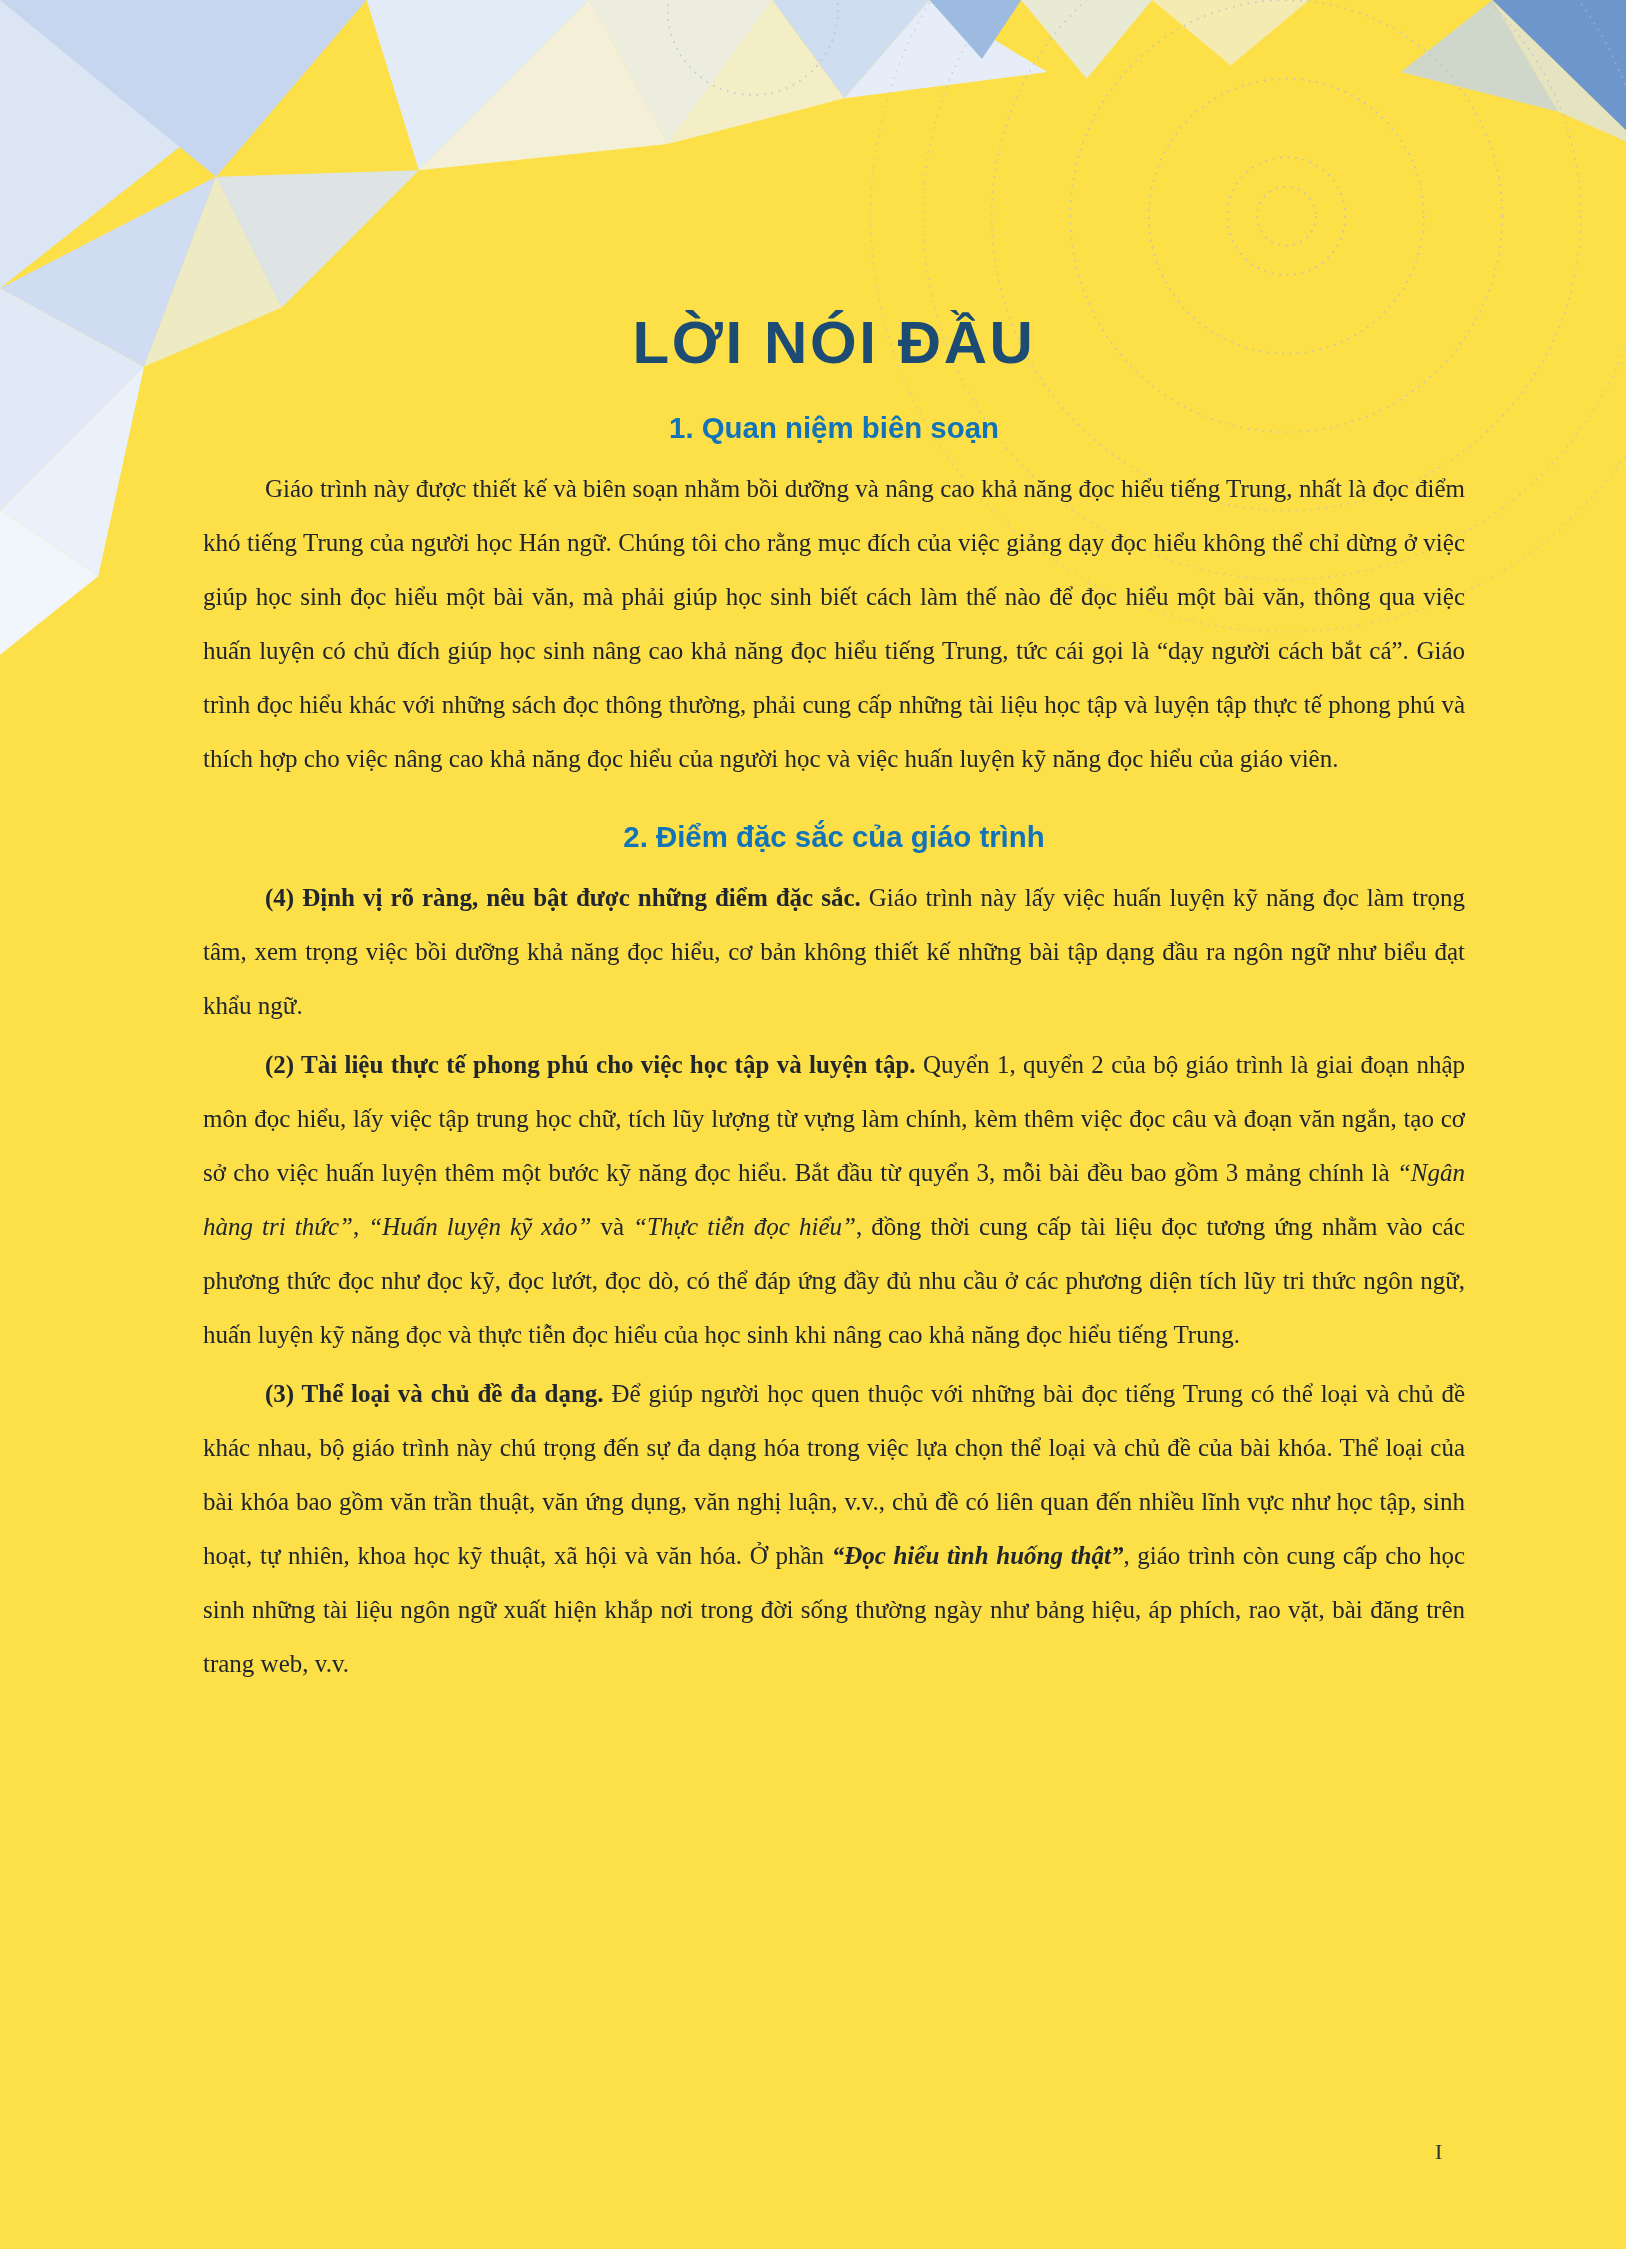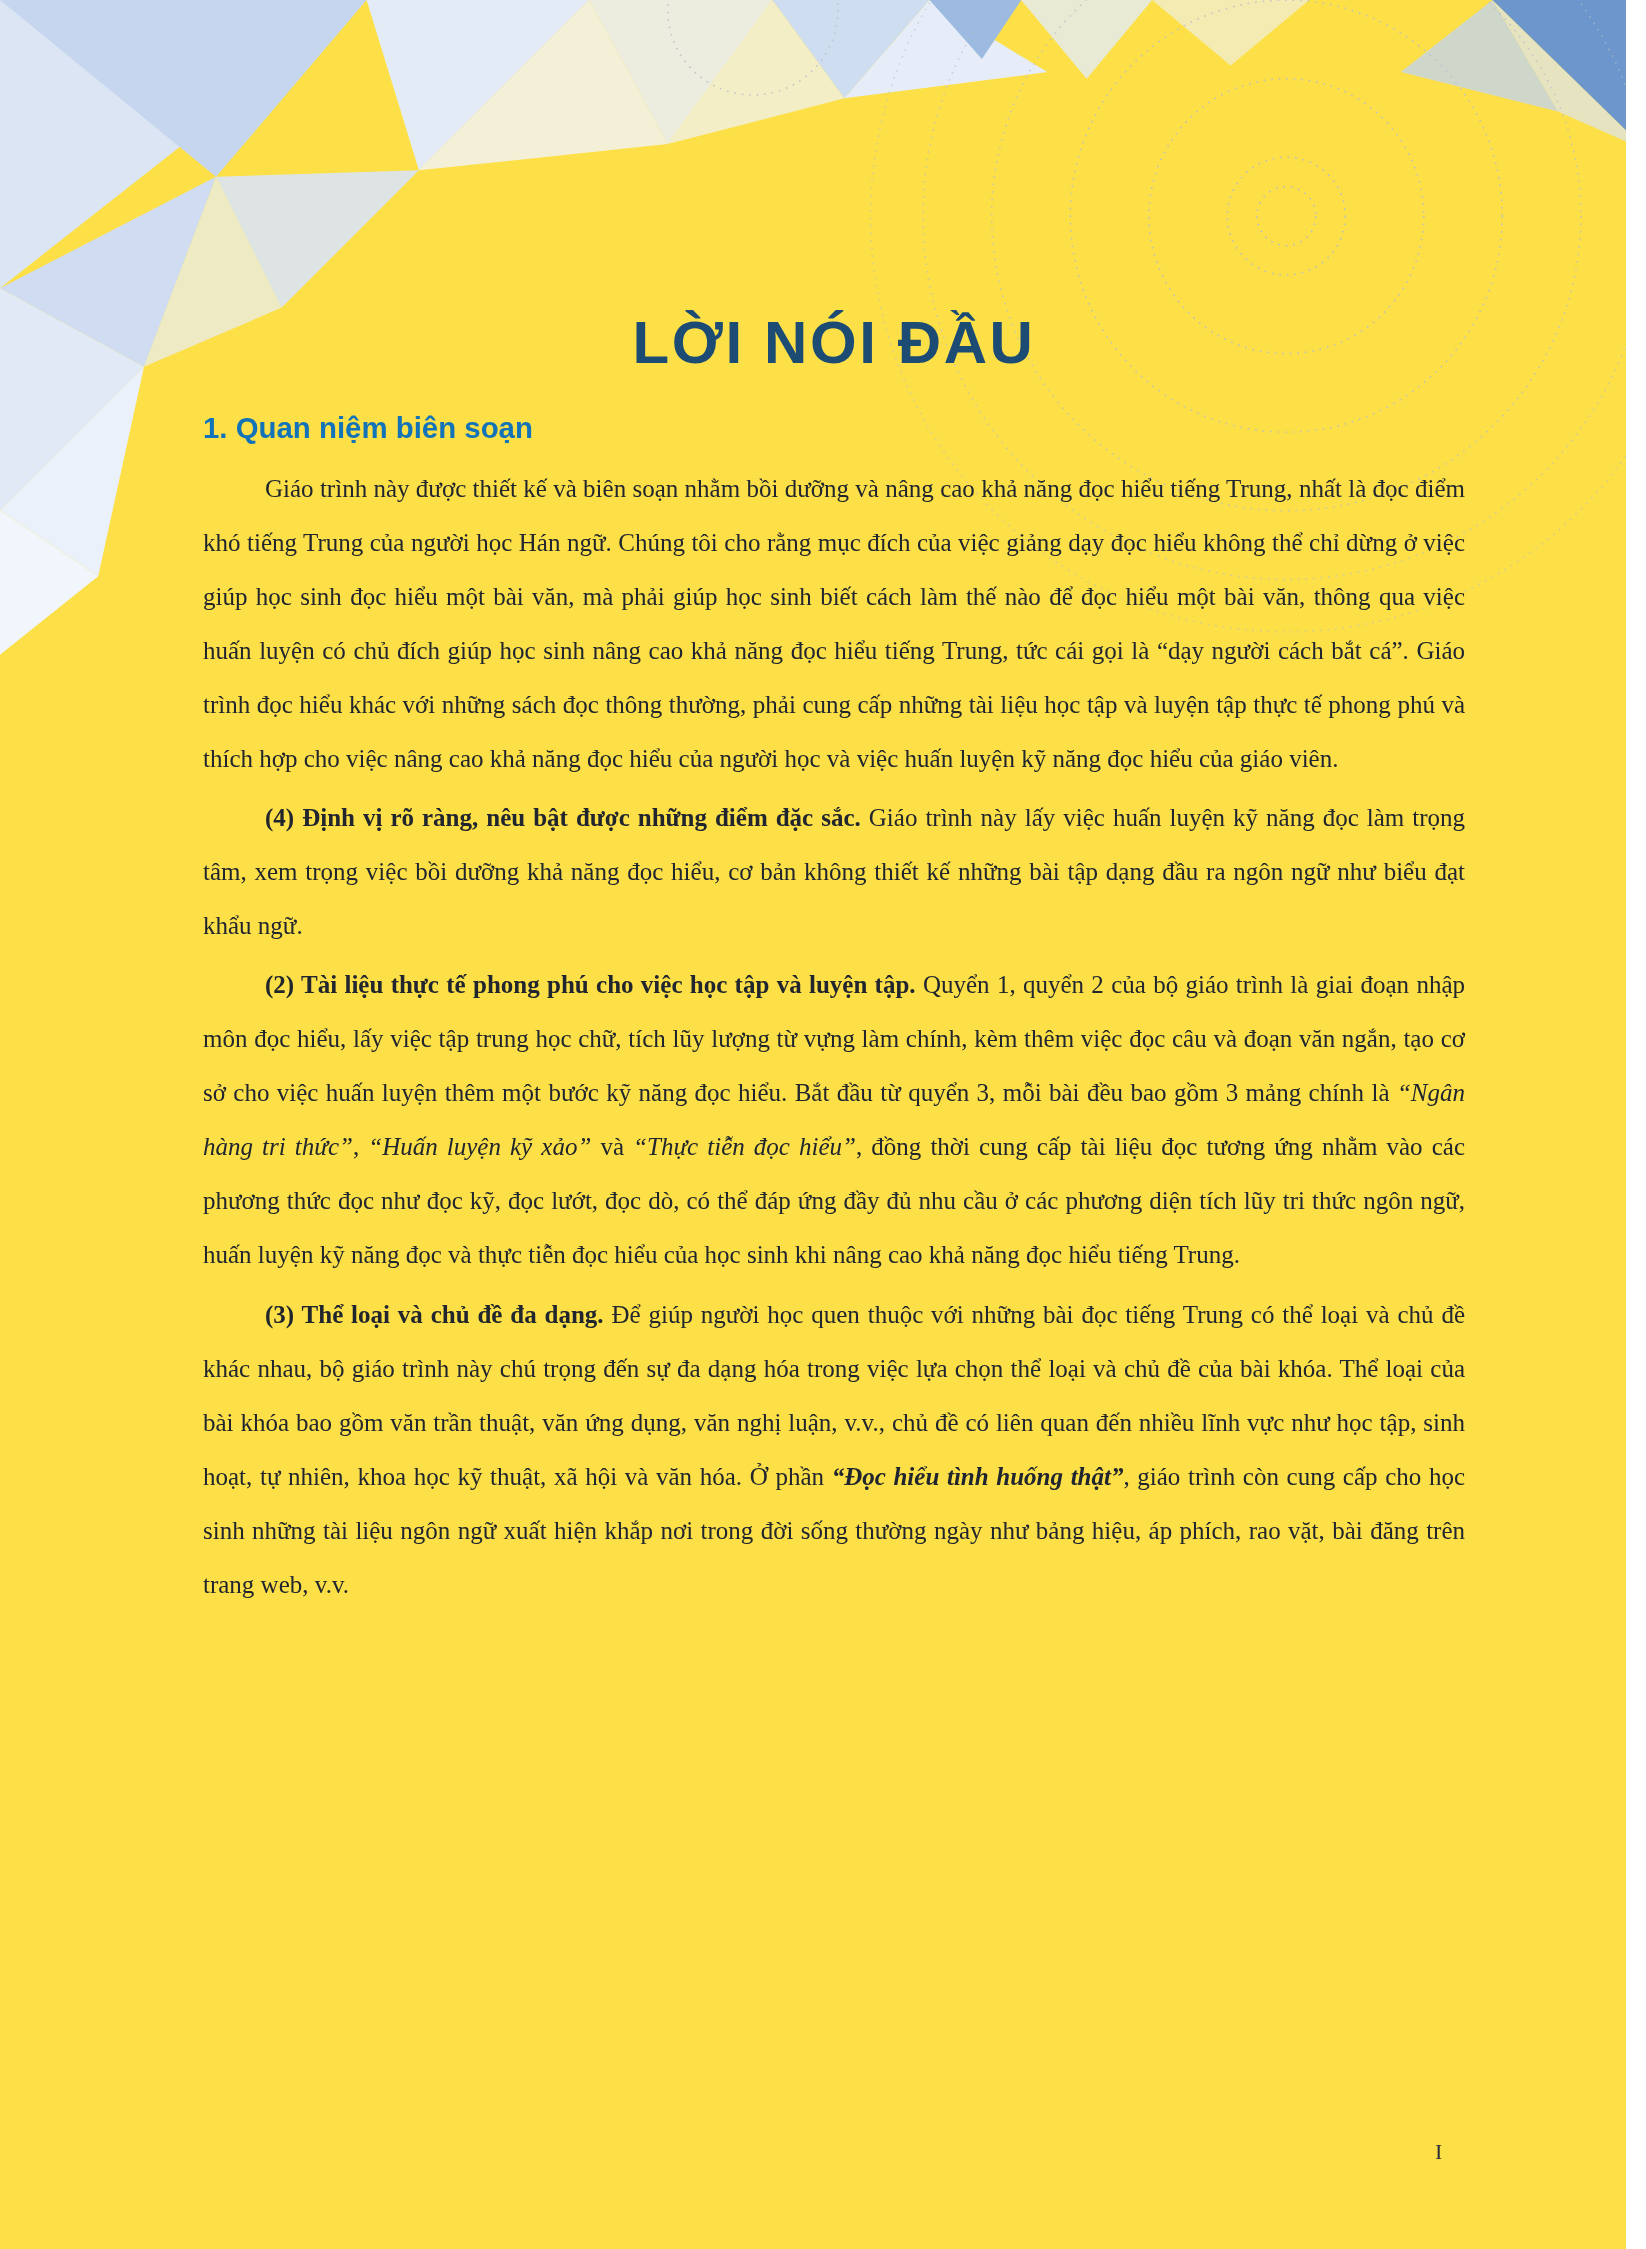--- a/index.html
+++ b/index.html
@@ -43,20 +43,21 @@
     text-indent: 62px;
     margin: 0 0 5.2px 0;
   }
   .section-heading {
     font-family: "Liberation Sans", sans-serif;
     font-weight: bold;
     font-size: 29.4px;
     color: #1373b8;
     margin: 34px 0 17px 0;
     text-indent: 0;
+    text-align: center;
   }
   .b { font-weight: bold; }
   .i { font-style: italic; }
   .page-number {
     position: absolute;
     left: 1435px;
     top: 2139px;
     font-size: 22px;
     color: #2a2f38;
     font-family: "Liberation Serif", serif;
@@ -103,20 +104,21 @@
   </svg>
 
   <div class="content">
 
     <h1 class="title">LỜI NÓI ĐẦU</h1>
 
 
     <h2 class="section-heading">1. Quan niệm biên soạn</h2>
     <p class="body-text"><span>Giáo trình này được thiết kế và biên soạn nhằm bồi dưỡng và nâng cao khả năng đọc hiểu tiếng Trung, nhất là đọc điểm khó tiếng Trung của người học Hán ngữ. Chúng tôi cho rằng mục đích của việc giảng dạy đọc hiểu không thể chỉ dừng ở việc giúp học sinh đọc hiểu một bài văn, mà phải giúp học sinh biết cách làm thế nào để đọc hiểu một bài văn, thông qua việc huấn luyện có chủ đích giúp học sinh nâng cao khả năng đọc hiểu tiếng Trung, tức cái gọi là “dạy người cách bắt cá”. Giáo trình đọc hiểu khác với những sách đọc thông thường, phải cung cấp những tài liệu học tập và luyện tập thực tế phong phú và thích hợp cho việc nâng cao khả năng đọc hiểu của người học và việc huấn luyện kỹ năng đọc hiểu của giáo viên.</span></p>
 
+    <h2 class="section-heading">2. Điểm đặc sắc của giáo trình</h2>
     <p class="body-text"><span class="b">(4) Định vị rõ ràng, nêu bật được những điểm đặc sắc.</span><span> Giáo trình này lấy việc huấn luyện kỹ năng đọc làm trọng tâm, xem trọng việc bồi dưỡng khả năng đọc hiểu, cơ bản không thiết kế những bài tập dạng đầu ra ngôn ngữ như biểu đạt khẩu ngữ.</span></p>
     <p class="body-text"><span class="b">(2) Tài liệu thực tế phong phú cho việc học tập và luyện tập.</span><span> Quyển 1, quyển 2 của bộ giáo trình là giai đoạn nhập môn đọc hiểu, lấy việc tập trung học chữ, tích lũy lượng từ vựng làm chính, kèm thêm việc đọc câu và đoạn văn ngắn, tạo cơ sở cho việc huấn luyện thêm một bước kỹ năng đọc hiểu. Bắt đầu từ quyển 3, mỗi bài đều bao gồm 3 mảng chính là </span><span class="i">“Ngân hàng tri thức”</span><span>, </span><span class="i">“Huấn luyện kỹ xảo”</span><span> và </span><span class="i">“Thực tiễn đọc hiểu”</span><span>, đồng thời cung cấp tài liệu đọc tương ứng nhằm vào các phương thức đọc như đọc kỹ, đọc lướt, đọc dò, có thể đáp ứng đầy đủ nhu cầu ở các phương diện tích lũy tri thức ngôn ngữ, huấn luyện kỹ năng đọc và thực tiễn đọc hiểu của học sinh khi nâng cao khả năng đọc hiểu tiếng Trung.</span></p>
     <p class="body-text"><span class="b">(3) Thể loại và chủ đề đa dạng.</span><span> Để giúp người học quen thuộc với những bài đọc tiếng Trung có thể loại và chủ đề khác nhau, bộ giáo trình này chú trọng đến sự đa dạng hóa trong việc lựa chọn thể loại và chủ đề của bài khóa. Thể loại của bài khóa bao gồm văn trần thuật, văn ứng dụng, văn nghị luận, v.v., chủ đề có liên quan đến nhiều lĩnh vực như học tập, sinh hoạt, tự nhiên, khoa học kỹ thuật, xã hội và văn hóa. Ở phần </span><span class="b i">“Đọc hiểu tình huống thật”</span><span>, giáo trình còn cung cấp cho học sinh những tài liệu ngôn ngữ xuất hiện khắp nơi trong đời sống thường ngày như bảng hiệu, áp phích, rao vặt, bài đăng trên trang web, v.v.</span></p>
 
   </div>
 
   <div class="page-number">I</div>
 
 </div>
 

